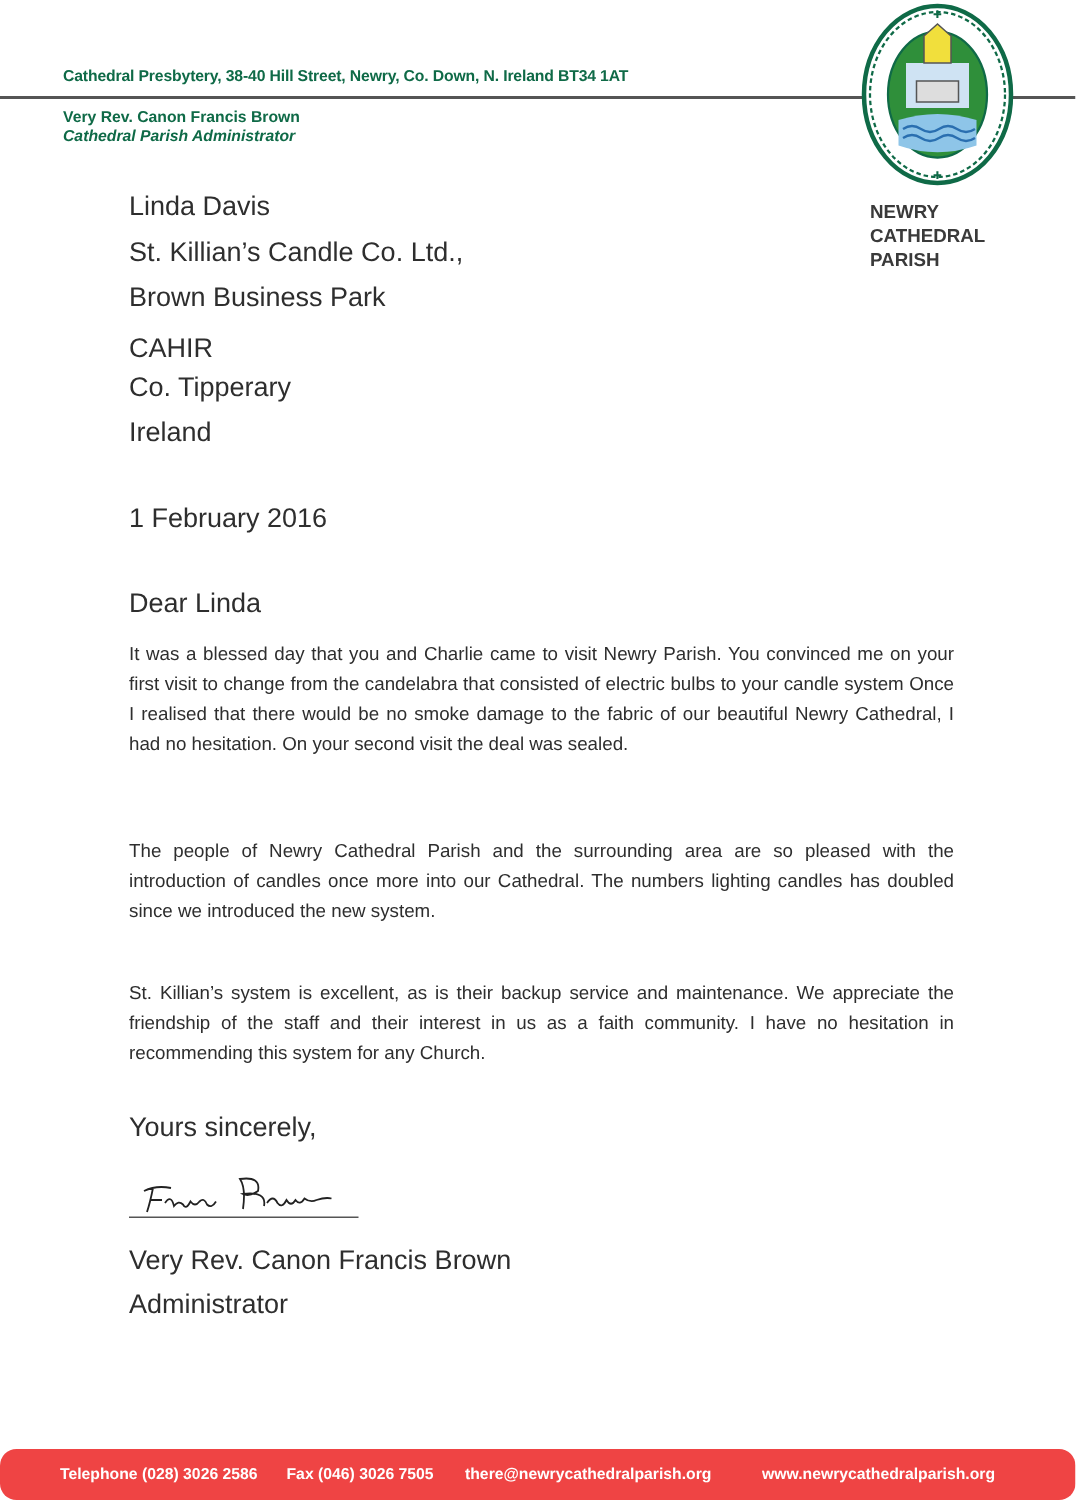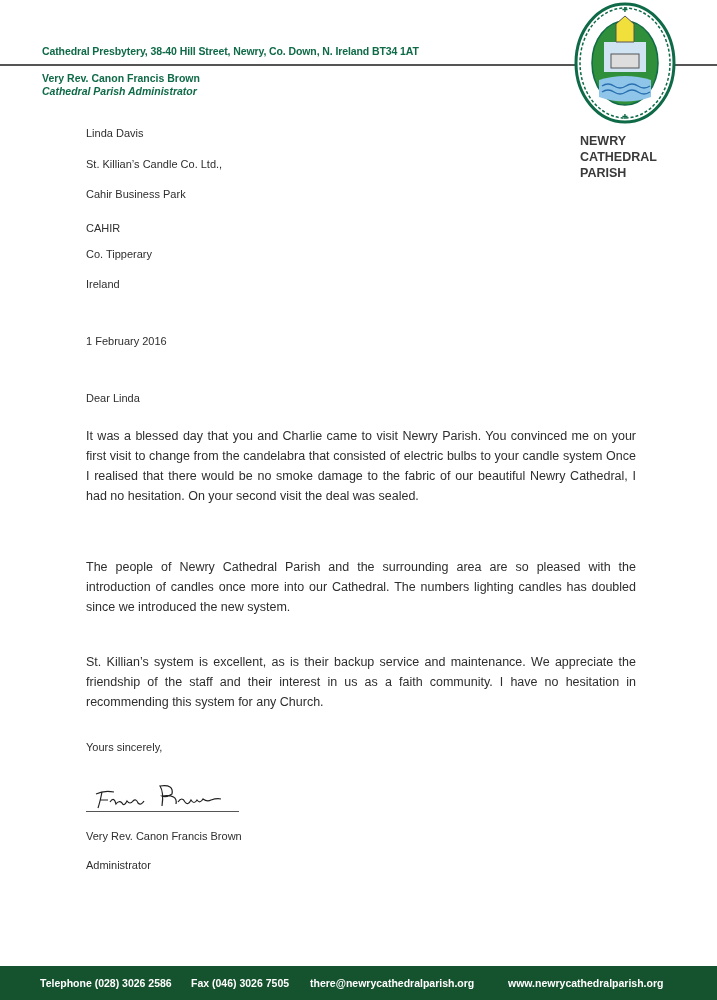--- a/index.html
+++ b/index.html
@@ -5,25 +5,25 @@
   html, body { margin:0; padding:0; }
   body { width:717px; height:1000px; background:#ffffff; position:relative; overflow:hidden;
          font-family:"Liberation Sans", sans-serif; color:#2a2a2a; }
   .addr { position:absolute; left:42px; top:45px; font-size:10.5px; font-weight:bold; color:#0f6a47; letter-spacing:-0.1px; }
   .rule { position:absolute; left:0; top:64px; width:590px; height:2px; background:#555; }
   .rule2 { position:absolute; left:675px; top:64px; width:42px; height:2px; background:#555; }
   .sender { position:absolute; left:42px; top:72px; font-size:10.5px; font-weight:bold; color:#0f6a47; line-height:13px; }
   .sender .role { font-style:italic; }
   .crest { position:absolute; left:574px; top:2px; width:102px; height:122px; }
   .crest-name { position:absolute; left:580px; top:133px; width:110px; text-align:left; font-size:12.5px; font-weight:bold; color:#3a3a3a; line-height:16px; }
-  .text { position:absolute; left:86px; font-size:11px; color:#2e2e2e; }
+  .text { position:absolute; left:86px; font-size:18px; color:#2e2e2e; }
   .para { position:absolute; left:86px; width:550px; font-size:12.5px; line-height:20px; text-align:justify; color:#2e2e2e; }
   .sig { position:absolute; left:90px; top:780px; width:150px; height:34px; }
   .sigline { position:absolute; left:86px; top:811px; width:153px; height:1px; background:#555; }
-  .footer { position:absolute; left:0; top:966px; width:717px; height:34px; background:#14532d; }
+  .footer { position:absolute; left:0; top:966px; width:717px; height:34px; background:#ef4444;border-radius:11px; }
   .footer span { position:absolute; top:11px; font-size:10.5px; font-weight:bold; color:#ffffff; white-space:nowrap; }
 </style>
 </head>
 <body>
 
 <div class="addr">Cathedral Presbytery, 38-40 Hill Street, Newry, Co. Down, N. Ireland BT34 1AT</div>
 <div class="rule"></div>
 <div class="rule2"></div>
 <div class="sender">
   <div>Very Rev. Canon Francis Brown</div>
@@ -43,21 +43,21 @@
   <text x="51" y="117" font-size="7" text-anchor="middle" fill="#0f6a47">✚</text>
 </svg>
 <div class="crest-name">
   <div>NEWRY</div>
   <div>CATHEDRAL</div>
   <div>PARISH</div>
 </div>
 
 <div class="text" style="top:127px">Linda Davis</div>
 <div class="text" style="top:158px">St. Killian’s Candle Co. Ltd.,</div>
-<div class="text" style="top:188px">Cahir Business Park</div>
+<div class="text" style="top:188px">Brown Business Park</div>
 <div class="text" style="top:222px">CAHIR</div>
 <div class="text" style="top:248px">Co. Tipperary</div>
 <div class="text" style="top:278px">Ireland</div>
 
 <div class="text" style="top:335px">1 February 2016</div>
 <div class="text" style="top:392px">Dear Linda</div>
 
 <div class="para" style="top:426px">It was a blessed day that you and Charlie came to visit Newry Parish. You convinced me on your first visit to change from the candelabra that consisted of electric bulbs to your candle system Once I realised that there would be no smoke damage to the fabric of our beautiful Newry Cathedral, I had no hesitation. On your second visit the deal was sealed.</div>
 <div class="para" style="top:557px">The people of Newry Cathedral Parish and the surrounding area are so pleased with the introduction of candles once more into our Cathedral. The numbers lighting candles has doubled since we introduced the new system.</div>
 <div class="para" style="top:652px">St. Killian’s  system is excellent, as is their backup service and maintenance. We appreciate the friendship of the staff and their interest in us as a faith community. I have no hesitation in recommending this system for any Church.</div>

